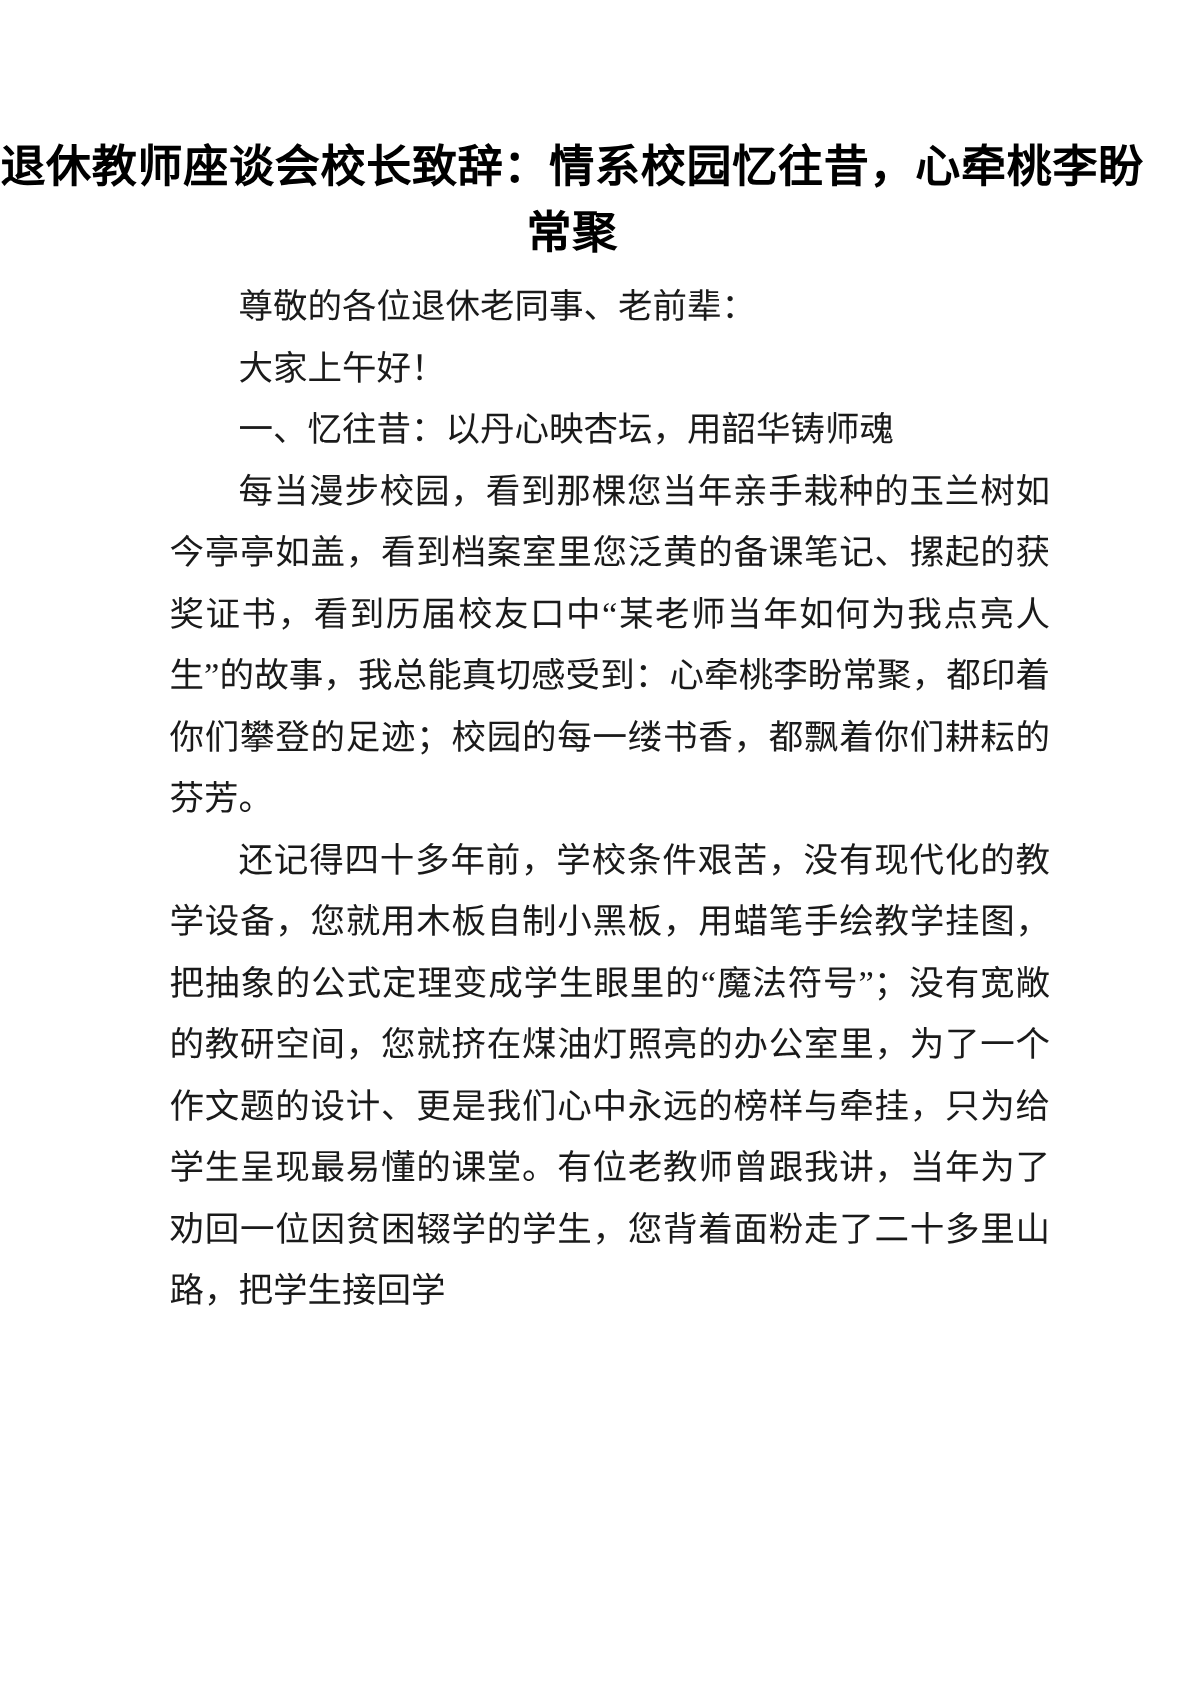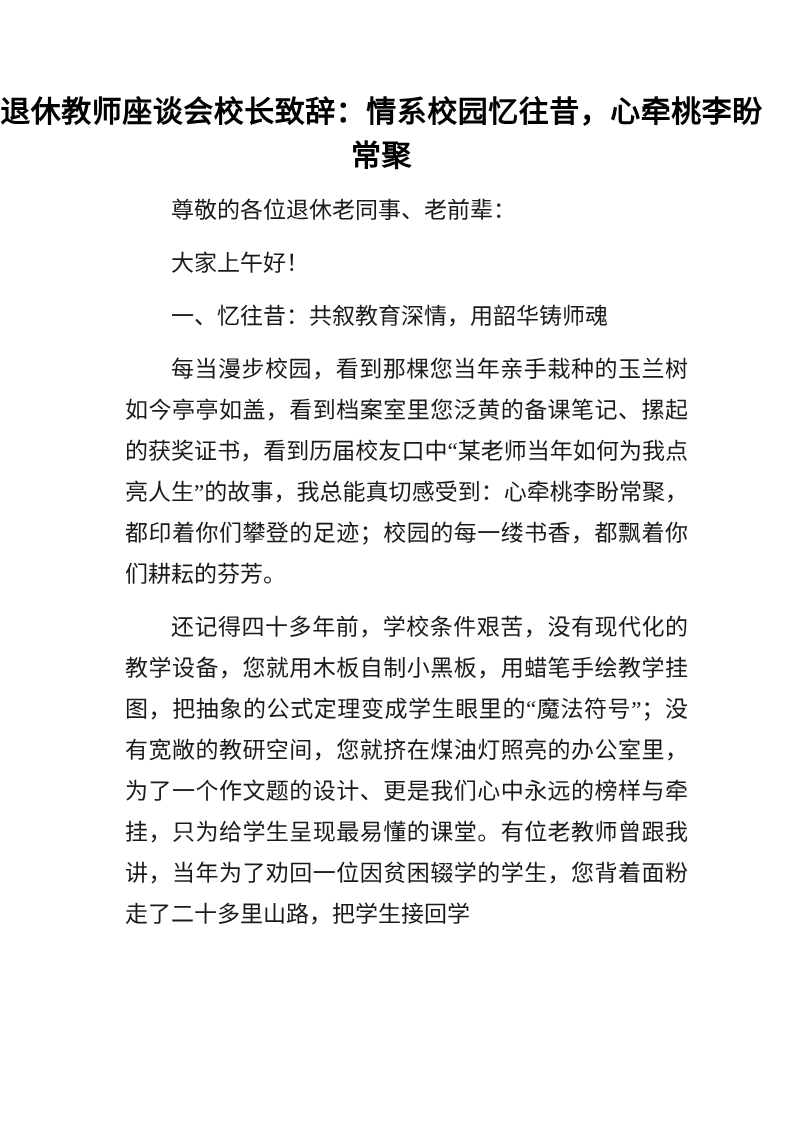--- a/index.html
+++ b/index.html
@@ -31,35 +31,35 @@
     text-align: center;
     color: #000000;
     letter-spacing: 0.5px;
   }
   .doc-body {
     margin-top: 6px;
     font-size: 23px;
     line-height: 41px;
   }
   .para {
-    margin: 12px;
+    margin: 0;
     padding: 0;
     text-align: justify;
     text-indent: 2em;
     word-break: break-all;
   }
   .para.heading {
     text-align: left;
   }
 </style>
 </head>
 <body>
 
 <div class="page">
   <h1 class="doc-title">退休教师座谈会校长致辞：情系校园忆往昔，心牵桃李盼常聚</h1>
   <div class="doc-body">
     <p class="para">尊敬的各位退休老同事、老前辈：</p>
     <p class="para">大家上午好！</p>
-    <p class="para heading">一、忆往昔：共叙教育深情，用韶华铸师魂</p>
+    <p class="para heading">一、忆往昔：以丹心映杏坛，用韶华铸师魂</p>
     <p class="para">每当漫步校园，看到那棵您当年亲手栽种的玉兰树如今亭亭如盖，看到档案室里您泛黄的备课笔记、摞起的获奖证书，看到历届校友口中“某老师当年如何为我点亮人生”的故事，我总能真切感受到：心牵桃李盼常聚，都印着你们攀登的足迹；校园的每一缕书香，都飘着你们耕耘的芬芳。</p>
     <p class="para">还记得四十多年前，学校条件艰苦，没有现代化的教学设备，您就用木板自制小黑板，用蜡笔手绘教学挂图，把抽象的公式定理变成学生眼里的“魔法符号”；没有宽敞的教研空间，您就挤在煤油灯照亮的办公室里，为了一个作文题的设计、更是我们心中永远的榜样与牵挂，只为给学生呈现最易懂的课堂。有位老教师曾跟我讲，当年为了劝回一位因贫困辍学的学生，您背着面粉走了二十多里山路，把学生接回学</p>
   </div>
 </div>
 
 </body></html>

